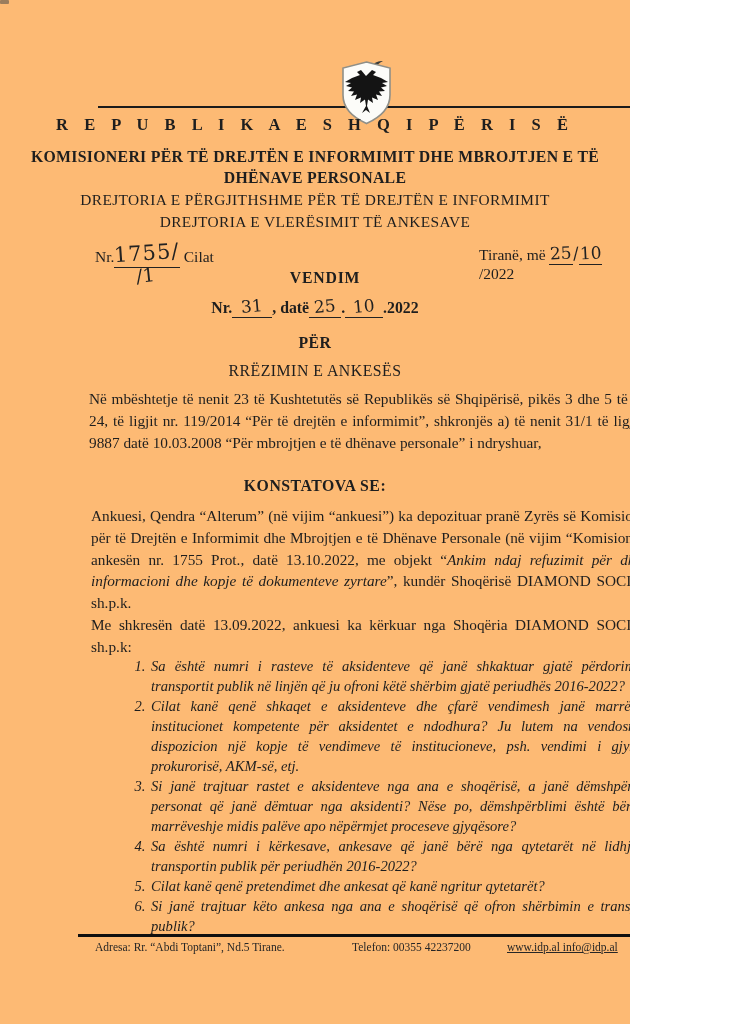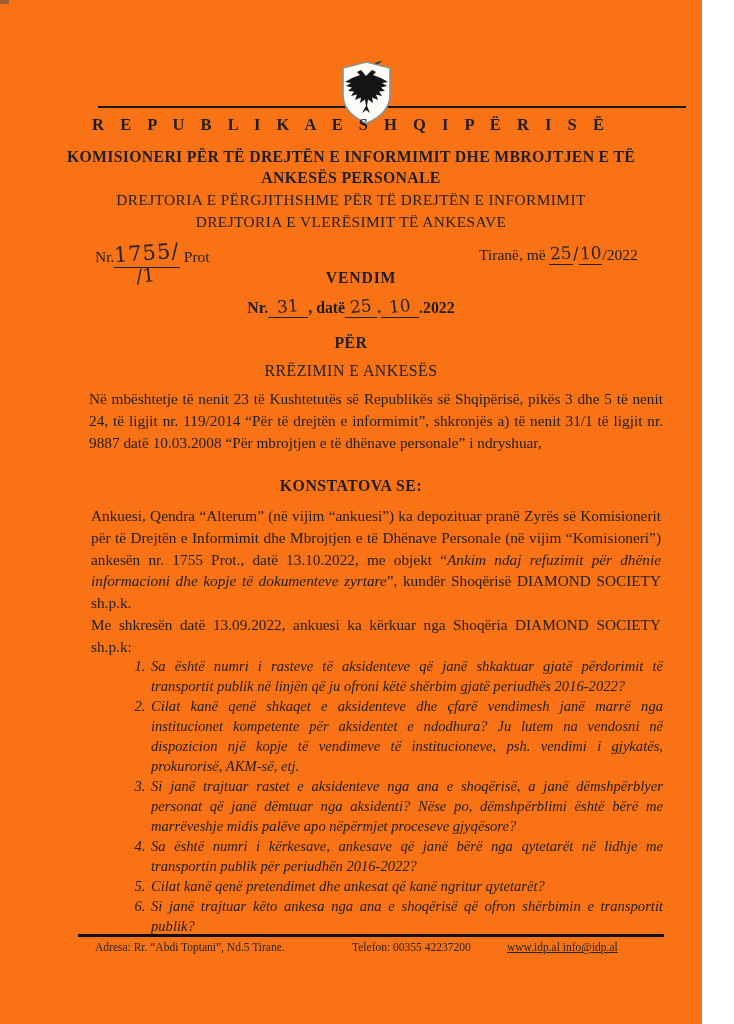--- a/index.html
+++ b/index.html
@@ -1,18 +1,18 @@
 <!DOCTYPE html>
 <html><head>
 <meta charset="utf-8">
 <style>
   html,body { margin:0; padding:0; background:#ffffff; }
   .page {
-    position:relative; width:702px; height:1024px;
-    background:#f97316; overflow:hidden;
+    position:relative; width:630px; height:1024px;
+    background:#fdba74; overflow:hidden;
     font-family:"Liberation Serif", serif;
     color:#1e1e1e;
   }
   .abs { position:absolute; }
   .center { left:0; right:0; text-align:center; }
 
   .scan-artifact { left:0; top:5; width:9px; height:4px; background:#4a4a4a; opacity:.55; border-radius:1px; }
 
   .emblem { left:340px; top:58px; width:53px; height:68px; }
   .header-rule { top:106px; left:98px; width:588px; border-top:2.5px solid #1b1b1b; }
@@ -68,30 +68,30 @@
       <path d="M31 9 Q36 2 43 3 Q38 5 36 10 Z" fill="#3c3c38"></path>
       <path d="M26.5 4 L50 10 V37 Q50 55 26.5 65.5 Q3 55 3 37 V10 Z" fill="#fcfcf9" stroke="#8f8f88" stroke-width="1.6"></path>
       <path d="M26 18 L21 12 L17 14 L20 17 L12 20 L5 24 L11 25 L6 28 L12 29.5 L8 33 L14 33.5 L11 38 L17 36.5 L15 42 L21 39.5 L20 45 L25 41.5 L26 48 L22 55 L26 52 L30 55 L27 48 L28 41.5 L33 45 L32 39.5 L38 42 L36 36.5 L42 38 L39 33.5 L45 33 L41 29.5 L47 28 L42 25 L48 24 L41 20 L33 17 L36 14 L32 12 Z" fill="#141414"></path>
     </svg>
   </div>
 
   <div class="abs center republic">R E P U B L I K A   E   S H Q I P Ë R I S Ë</div>
 
   <div class="abs center org-block">
     <div>KOMISIONERI PËR TË DREJTËN E INFORMIMIT DHE MBROJTJEN E TË</div>
-    <div>ANKESËS PERSONALE</div>
+    <div>DHËNAVE PERSONALE</div>
   </div>
 
   <div class="abs center dir-block">
     <div>DREJTORIA E PËRGJITHSHME PËR TË DREJTËN E INFORMIMIT</div>
     <div>DREJTORIA E VLERËSIMIT TË ANKESAVE</div>
   </div>
 
   <div class="abs proto-left">
-    <span>Nr.</span><span class="blank" style="min-width:64px;"><span class="hand hand-proto">1755/</span></span> <span>Prot</span>
+    <span>Nr.</span><span class="blank" style="min-width:64px;"><span class="hand hand-proto">1755/</span></span> <span>Cilat</span>
   </div>
   <div class="abs proto-sub">
     <span class="hand">/1</span>
   </div>
 
   <div class="abs proto-right">
     <span>Tiranë, më</span>
     <span class="u-hand"><span class="hand hand-date">25</span></span><span class="hand hand-date">/</span><span class="u-hand"><span class="hand hand-date">10</span></span><span>/</span><span>2022</span>
   </div>
 

